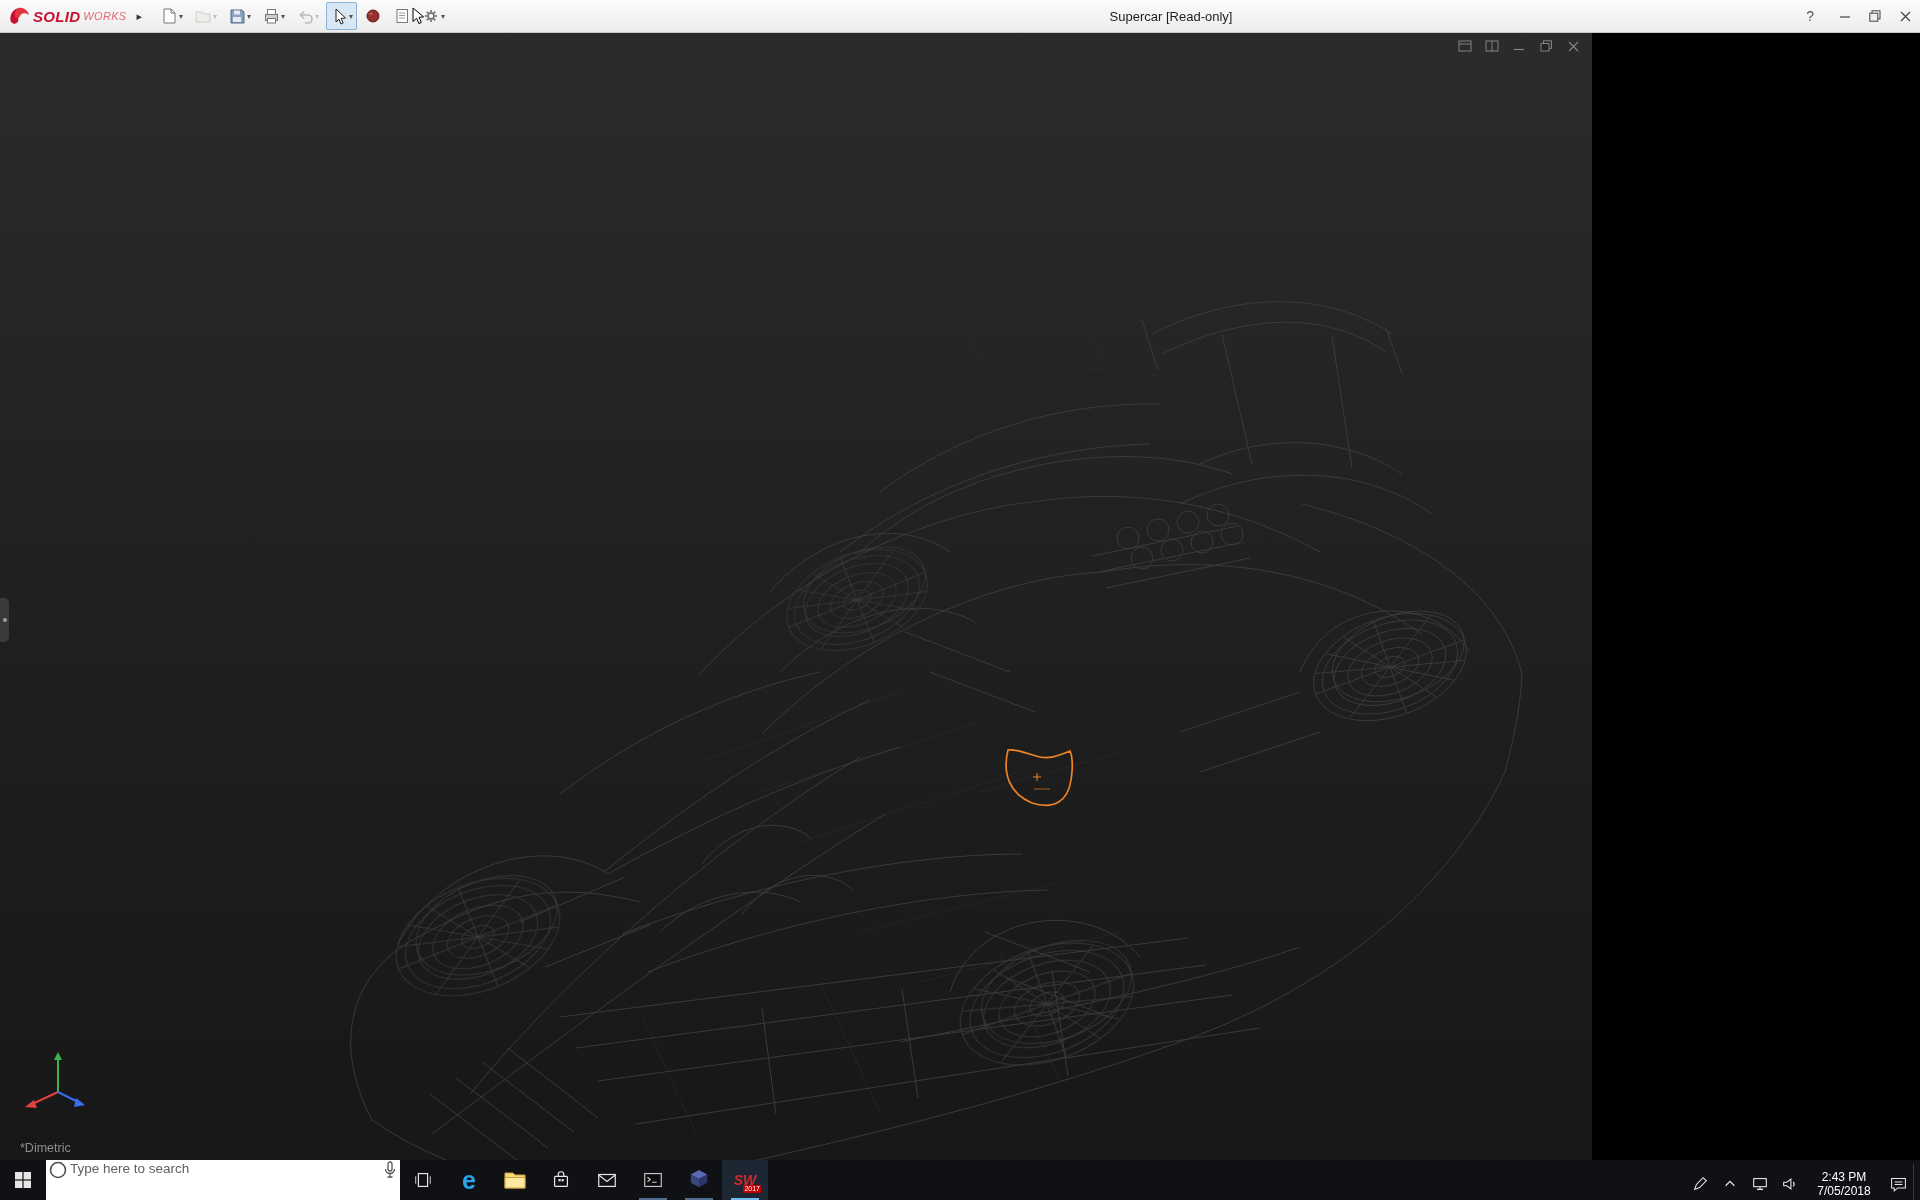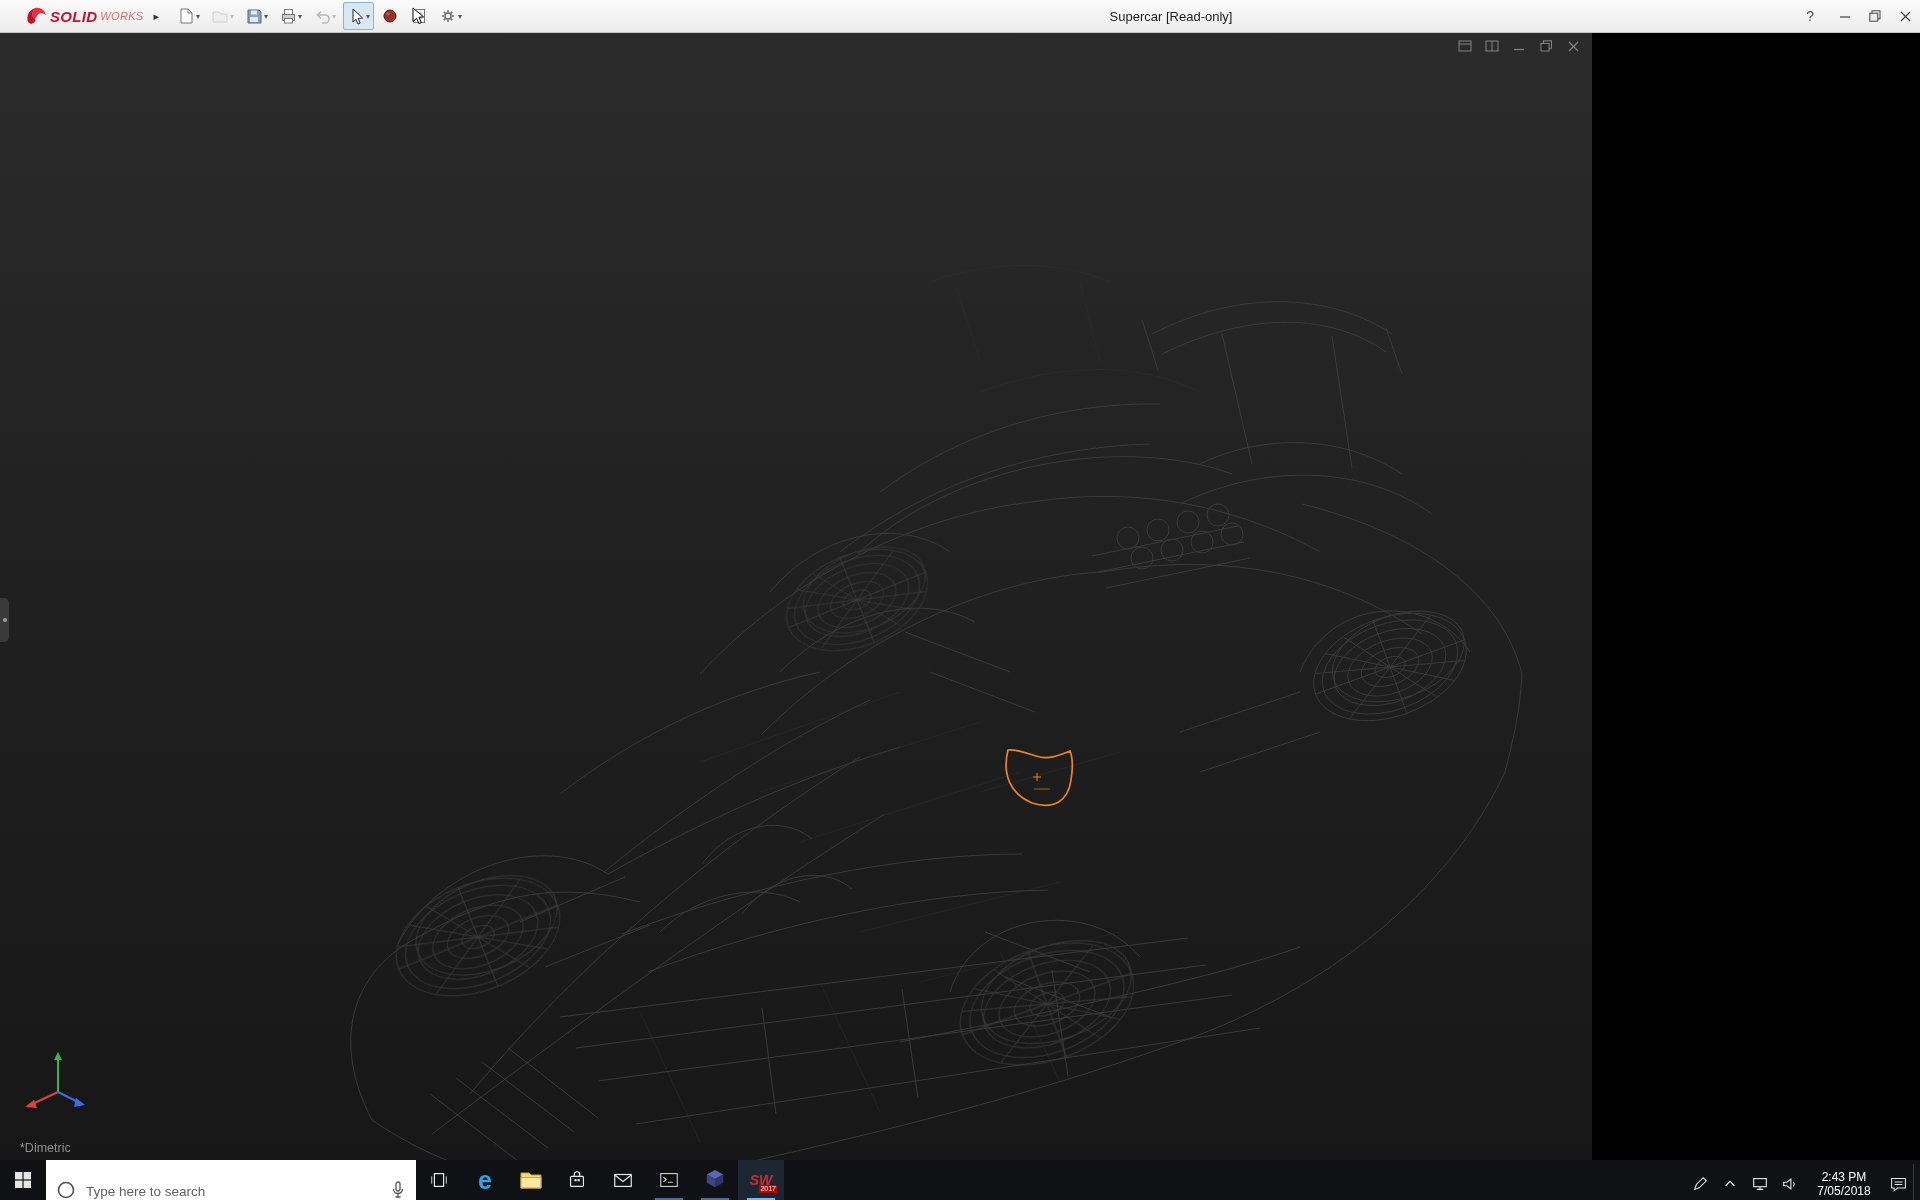--- a/index.html
+++ b/index.html
@@ -1,21 +1,21 @@
 <!DOCTYPE html>
 <html><head>
 <meta charset="utf-8">
 <style>
   html,body{margin:0;padding:0;}
   body{width:1920px;height:1200px;overflow:hidden;background:#000;font-family:"Liberation Sans",sans-serif;-webkit-font-smoothing:antialiased;}
   #screen{position:relative;width:1920px;height:1200px;}
 
   
   #menubar{position:absolute;top:0;left:0;right:0;height:32px;background:linear-gradient(#fbfbfb,#ececec);border-bottom:1px solid #c6c6c6;display:flex;align-items:center;z-index:10;}
-  .logo{display:flex;align-items:center;gap:3px;padding:0 4px 0 25px;}
+  .logo{display:flex;align-items:center;gap:3px;padding:0 4px 0 8px;}
   .logo .solid{color:#c8102e;font-weight:700;font-style:italic;font-size:15px;letter-spacing:.3px;}
   .logo .works{color:#e06b72;font-weight:400;font-style:italic;font-size:11px;letter-spacing:.3px;}
   .flyout{color:#333;font-size:11px;padding:0 10px 0 6px;}
   .tools{display:flex;align-items:center;gap:3px;margin-left:4px;}
   .tool{display:flex;align-items:center;height:26px;padding:0 3px;border:1px solid transparent;border-radius:2px;}
   .tool.active{background:#d9e7f5;border-color:#8cb0d6;}
   .tool .chev{font-size:8px;color:#555;margin-left:1px;}
   .tool.disabled .chev{color:#bdbdbd;}
   .tool svg{display:block;}
   #menu-title{position:absolute;left:1163px;transform:translateX(-50%);font-size:13px;color:#1d1d1d;white-space:nowrap;margin-left:8px;}
@@ -33,21 +33,21 @@
   #triad{position:absolute;left:16px;bottom:42px;}
   #left-tab{position:absolute;left:0;top:566px;width:9px;height:44px;background:#3a3a3a;border-radius:0 5px 5px 0;display:flex;align-items:center;justify-content:center;}
   #left-tab .dot{width:4px;height:4px;border-radius:50%;background:#9c9c9c;}
 
   
   #taskbar{position:absolute;bottom:0;left:0;right:0;height:40px;background:#101114;display:flex;align-items:stretch;z-index:10;}
   .tb-btn{width:46px;display:flex;align-items:center;justify-content:center;position:relative;flex:0 0 auto;}
   .tb-btn.running::after{content:"";position:absolute;bottom:0;left:9px;right:9px;height:2px;background:#4f6d8f;}
   .tb-btn.active-app{background:#1d2733;}
   .tb-btn.active-app::after{content:"";position:absolute;bottom:0;left:9px;right:9px;height:2px;background:#76b9ed;}
-  #search{width:350px;background:#ffffff;display:flex;align-items:flex-end;gap:8px;padding:0 10px;flex:0 0 auto;}
+  #search{width:350px;background:#ffffff;display:flex;align-items:flex-start;padding:0 2px;flex:0 0 auto;}
   #search input{flex:1;border:none;outline:none;font-size:13.5px;color:#333;background:transparent;font-family:"Liberation Sans",sans-serif;}
   #search input::placeholder{color:#5f5f5f;}
   .edge-e{font-size:25px;font-weight:700;color:#2aa3e8;line-height:1;}
   .sw-ico{position:relative;width:32px;height:30px;display:flex;align-items:center;justify-content:center;}
   .sw-text{color:#d42a2a;font-weight:700;font-style:italic;font-size:14px;line-height:1;}
   .sw-badge{position:absolute;bottom:2px;right:0;background:#c00000;color:#fff;font-size:7px;line-height:8px;padding:0 1px;border-radius:1px;font-style:normal;}
   #tray{margin-left:auto;display:flex;align-items:center;margin-top:8px;}
   .tray-btn{width:30px;height:40px;display:flex;align-items:center;justify-content:center;}
   #clock{width:78px;text-align:center;color:#fff;font-size:12px;line-height:14px;}
   #show-desktop{width:6px;border-left:1px solid #3a3a3a;height:40px;}

